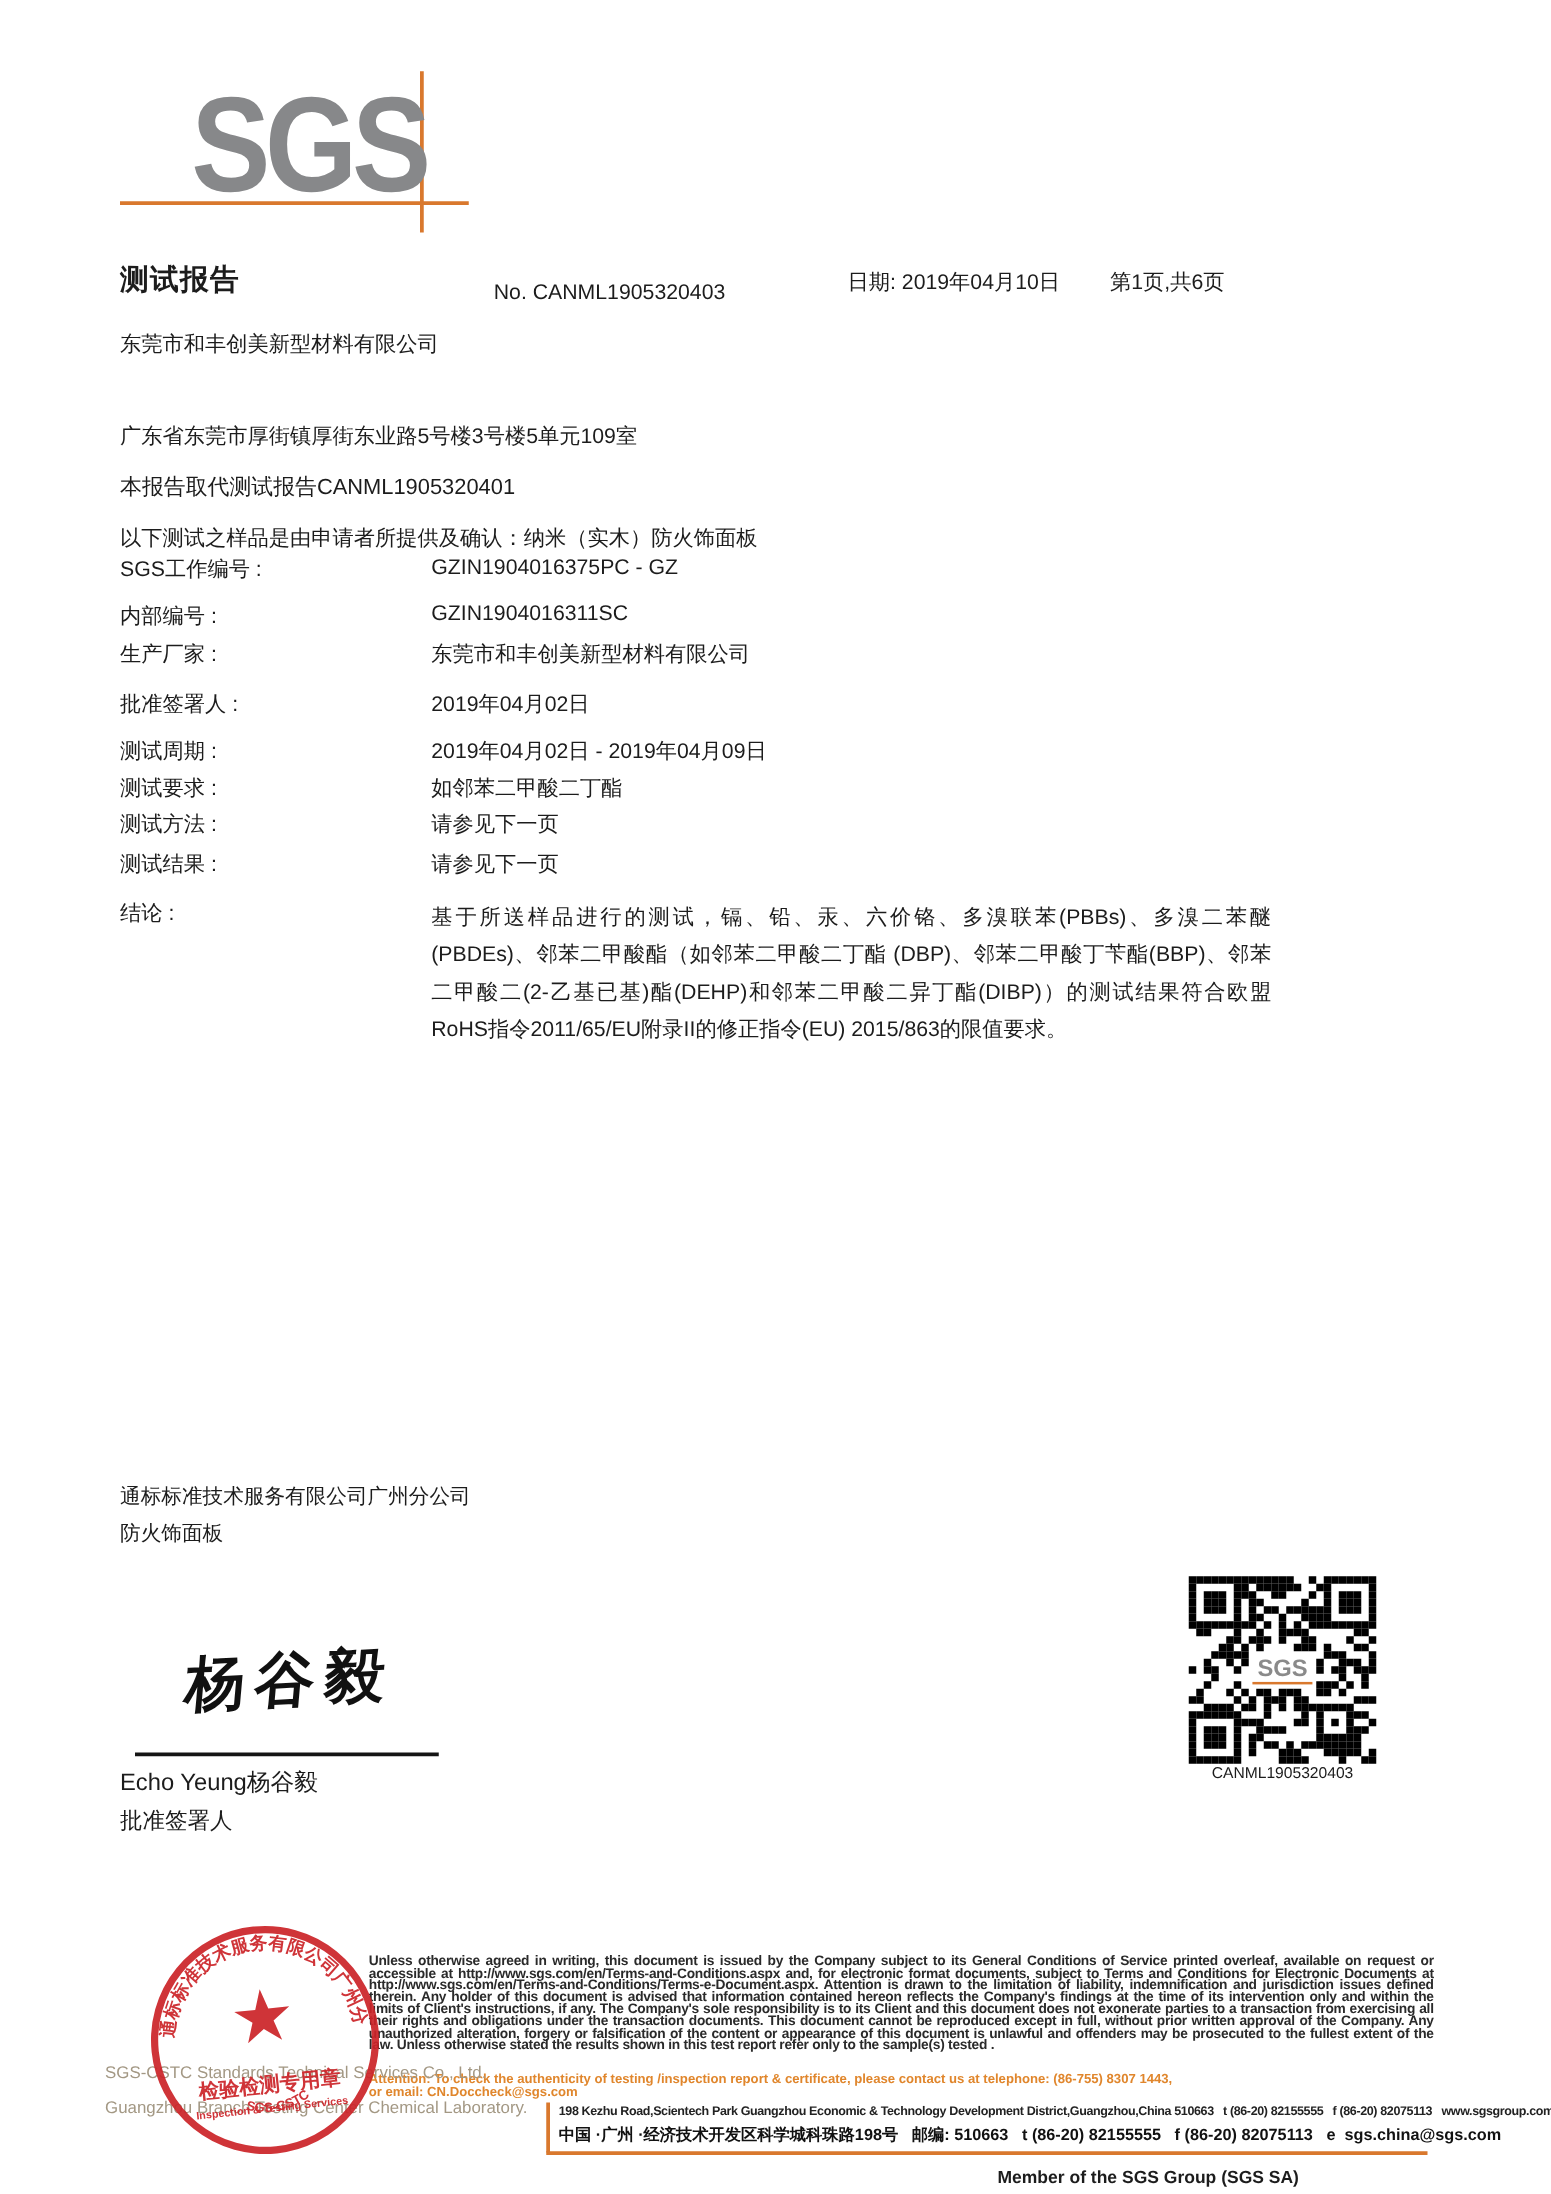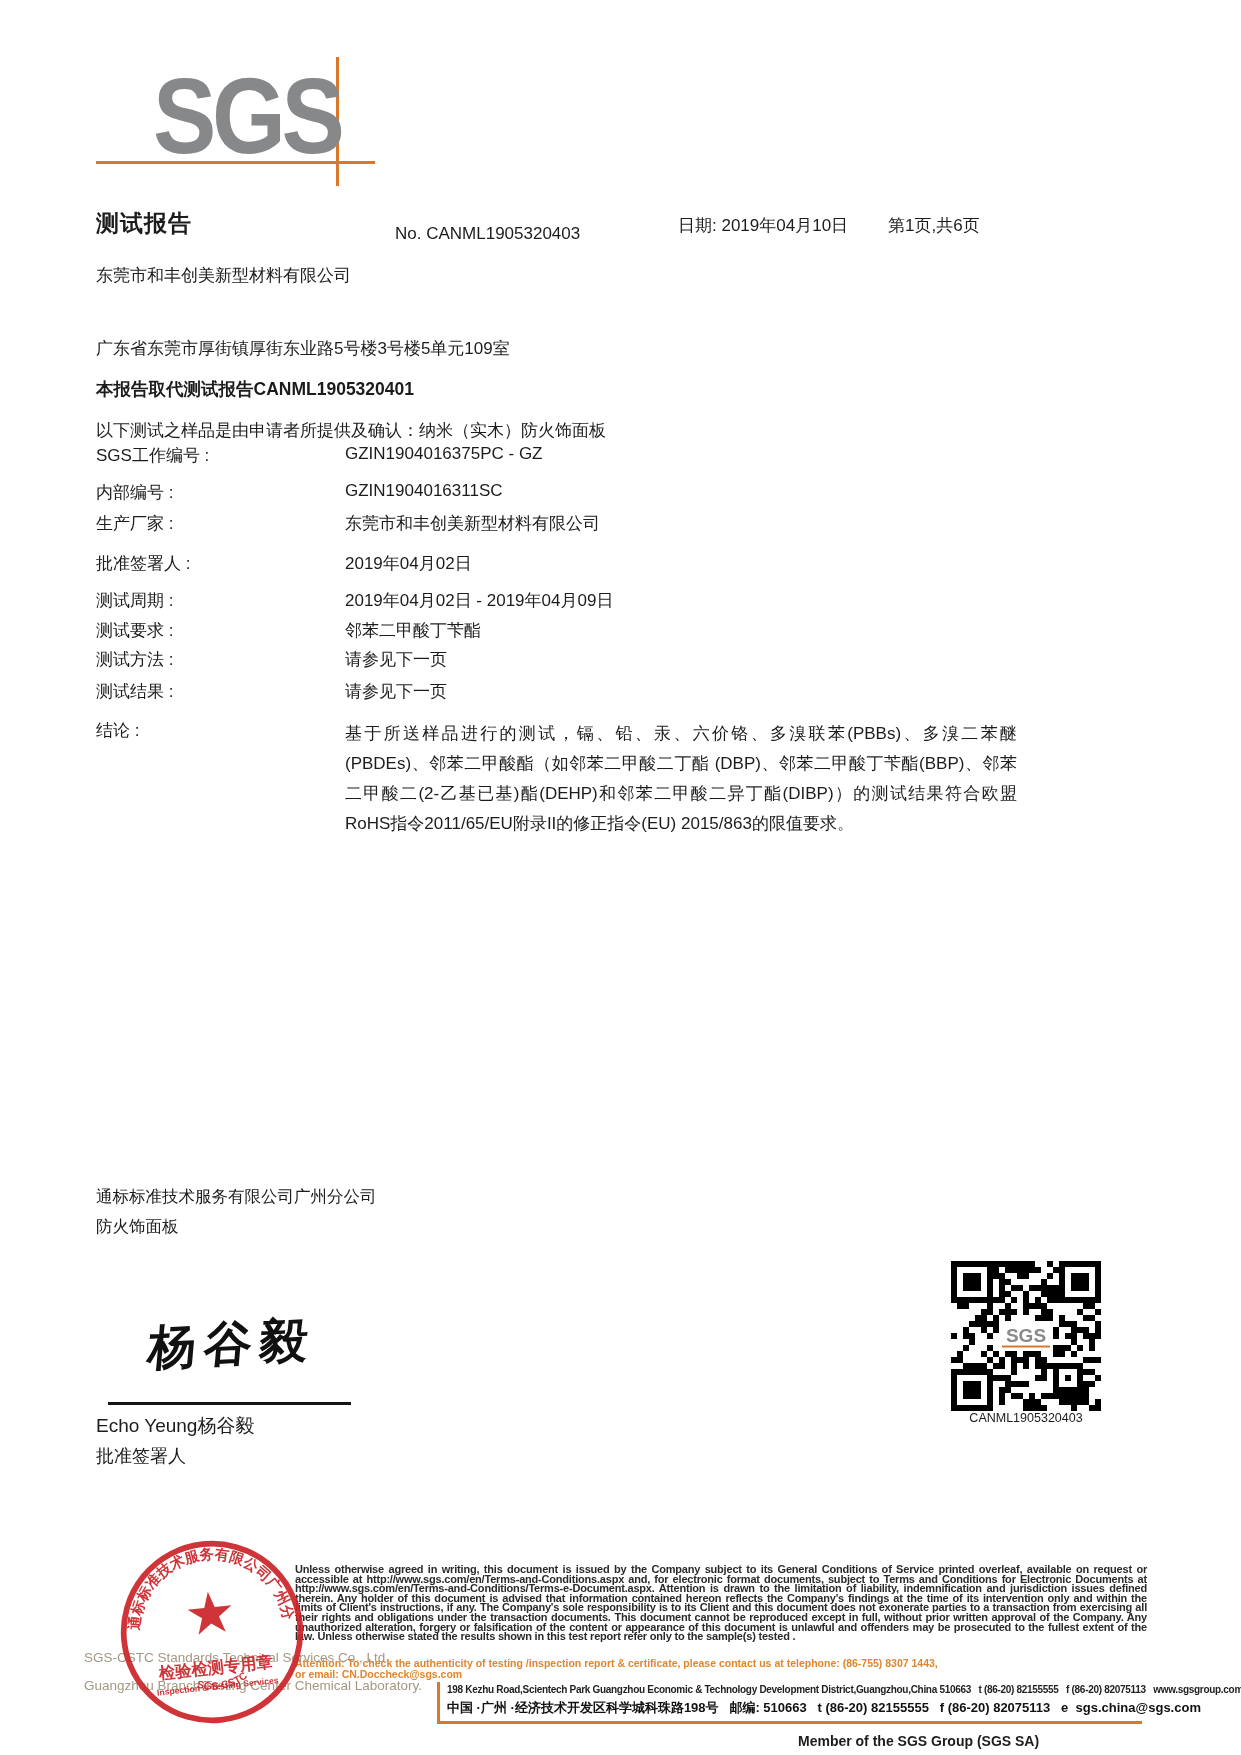--- a/index.html
+++ b/index.html
@@ -16,21 +16,21 @@
 
   
   .doc-title { position:absolute; left:96px; top:208px; font-size:23px; font-weight:700; letter-spacing:1px; }
   .report-no { position:absolute; left:395px; top:214px; font-size:17px;margin-top:10px; }
   .report-date { position:absolute; left:678px; top:214px; font-size:17px; }
   .page-info { position:absolute; left:888px; top:214px; font-size:17px; }
 
   .applicant-name { position:absolute; left:96px; top:264px; font-size:17px; }
   .applicant-addr { position:absolute; left:96px; top:305px; font-size:17px;margin-top:32px; }
 
-  .replace-note { position:absolute; left:96px; top:377px; font-size:17.5px; font-weight:700; }
+  .replace-note { position:absolute; left:96px; top:377px; font-size:17.5px; font-weight:400; }
   .sample-note  { position:absolute; left:96px; top:419px; font-size:17px; }
 
   .field-row { position:absolute; left:0; width:1100px; font-size:17px; }
   .flabel { position:absolute; left:96px; white-space:nowrap; }
   .fvalue { position:absolute; left:345px; white-space:nowrap; }
   .fvalue-par { position:absolute; left:345px; width:672px; line-height:30px; white-space:normal;
                 text-align:justify; }
 
   .lab-company { position:absolute; left:96px; top:1186px; font-size:16.5px; }
   .auth-sign   { position:absolute; left:96px; top:1216px; font-size:16.5px; }
@@ -103,21 +103,21 @@
   <div class="field-row" style="top:552px">
     <span class="flabel">批准签署人 :</span>
     <span class="fvalue">2019年04月02日</span>
   </div>
   <div class="field-row" style="top:589px">
     <span class="flabel">测试周期 :</span>
     <span class="fvalue">2019年04月02日 - 2019年04月09日</span>
   </div>
   <div class="field-row" style="top:619px">
     <span class="flabel">测试要求 :</span>
-    <span class="fvalue">邻苯二甲酸丁苄酯</span>
+    <span class="fvalue">如邻苯二甲酸二丁酯</span>
   </div>
   <div class="field-row" style="top:648px">
     <span class="flabel">测试方法 :</span>
     <span class="fvalue">请参见下一页</span>
   </div>
   <div class="field-row" style="top:680px">
     <span class="flabel">测试结果 :</span>
     <span class="fvalue">请参见下一页</span>
   </div>
   <div class="field-row" style="top:719px">

